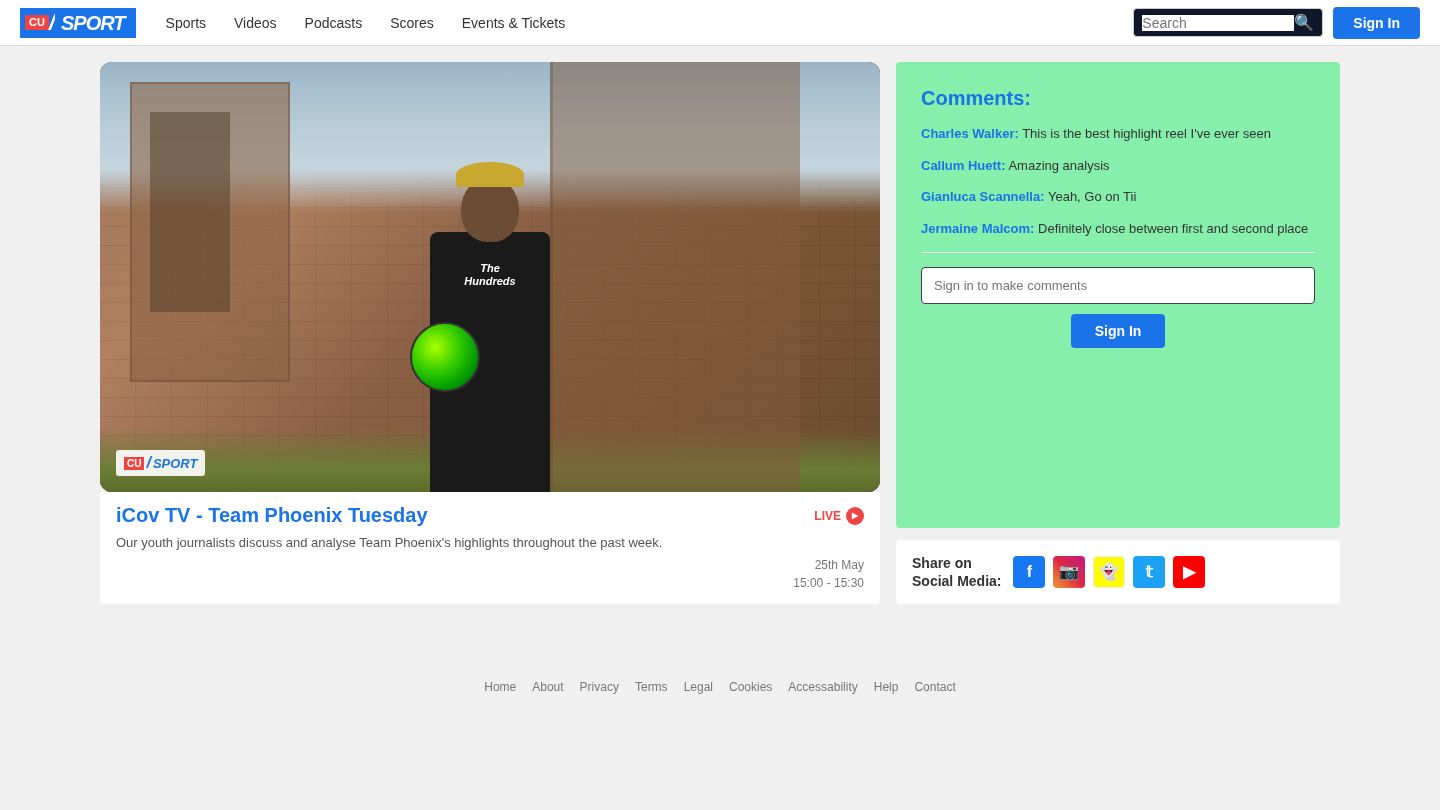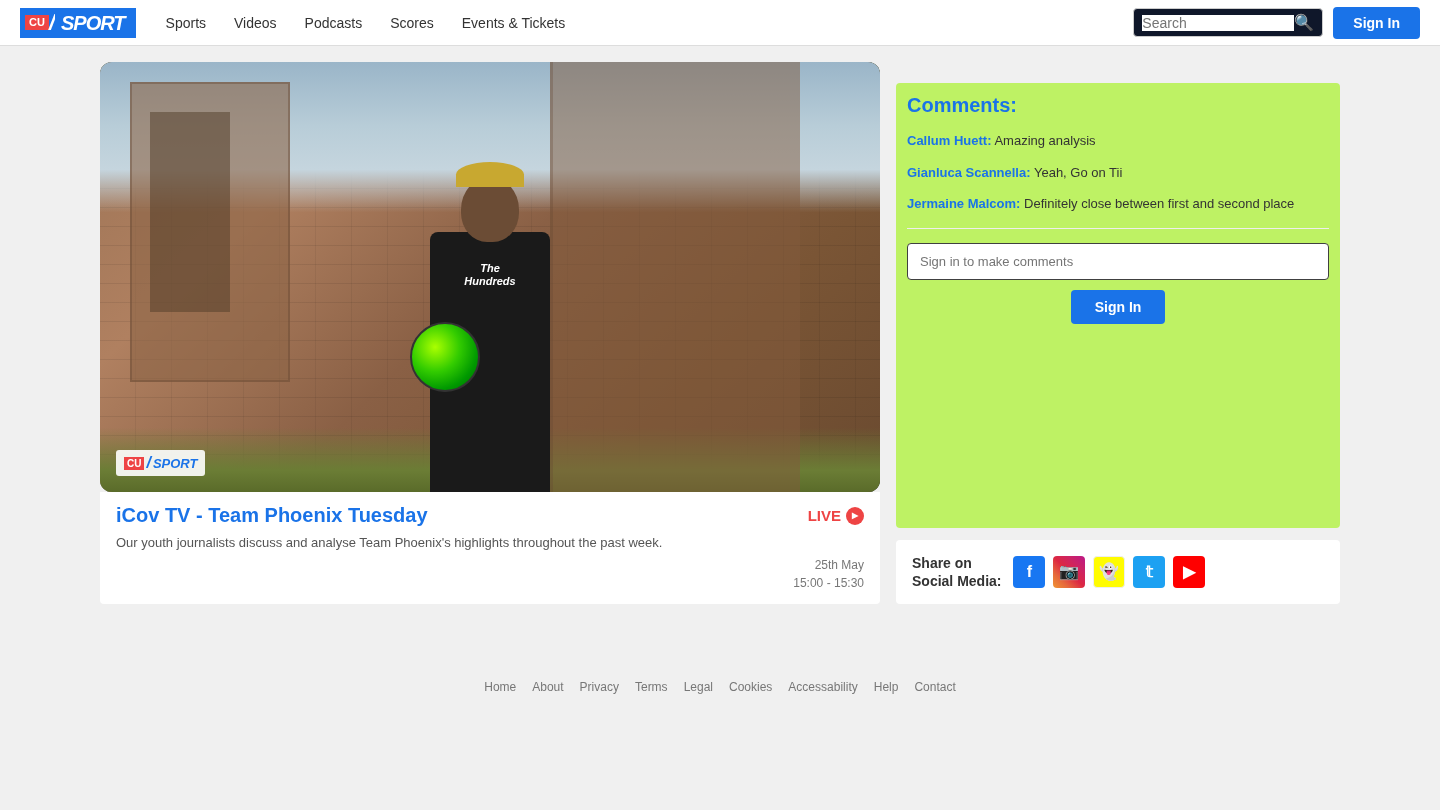--- a/index.html
+++ b/index.html
@@ -221,21 +221,21 @@
       font-size: 20px;
       font-weight: 700;
       color: #1a73e8;
     }
     .live-badge {
       display: flex;
       align-items: center;
       gap: 5px;
       color: #e44;
       font-weight: 700;
-      font-size: 15px;
+      font-size: 12px;
     }
     .live-dot {
       width: 18px;
       height: 18px;
       background: #e44;
       border-radius: 50%;
       display: flex;
       align-items: center;
       justify-content: center;
     }
@@ -258,25 +258,24 @@
 
     
     .comments-section {
       flex: 1;
       display: flex;
       flex-direction: column;
       gap: 12px;
     }
 
     .comments-box {
-      background: #bef264;
-      border-radius: 4px;
-      padding: 11px;
+      background: #86efac;
+      border-radius: 4px;
+      padding: 25px;
       flex: 1;
-      margin-top: 21px;
     }
     .comments-title {
       font-size: 20px;
       font-weight: 700;
       color: #1a73e8;
       margin-bottom: 14px;
     }
     .comment-item {
       margin-bottom: 12px;
       font-size: 13px;
@@ -428,20 +427,24 @@
         <div>25th May</div>
         <div>15:00 - 15:30</div>
       </div>
     </div>
   </div>
 
   <div class="comments-section">
     <div class="comments-box">
       <h2 class="comments-title">Comments:</h2>
 
+      <div class="comment-item">
+        <span class="comment-author">Charles Walker:</span>
+        <span> This is the best highlight reel I've ever seen</span>
+      </div>
       <div class="comment-item">
         <span class="comment-author">Callum Huett:</span>
         <span> Amazing analysis</span>
       </div>
       <div class="comment-item">
         <span class="comment-author">Gianluca Scannella:</span>
         <span> Yeah, Go on Tii</span>
       </div>
       <div class="comment-item">
         <span class="comment-author">Jermaine Malcom:</span>

